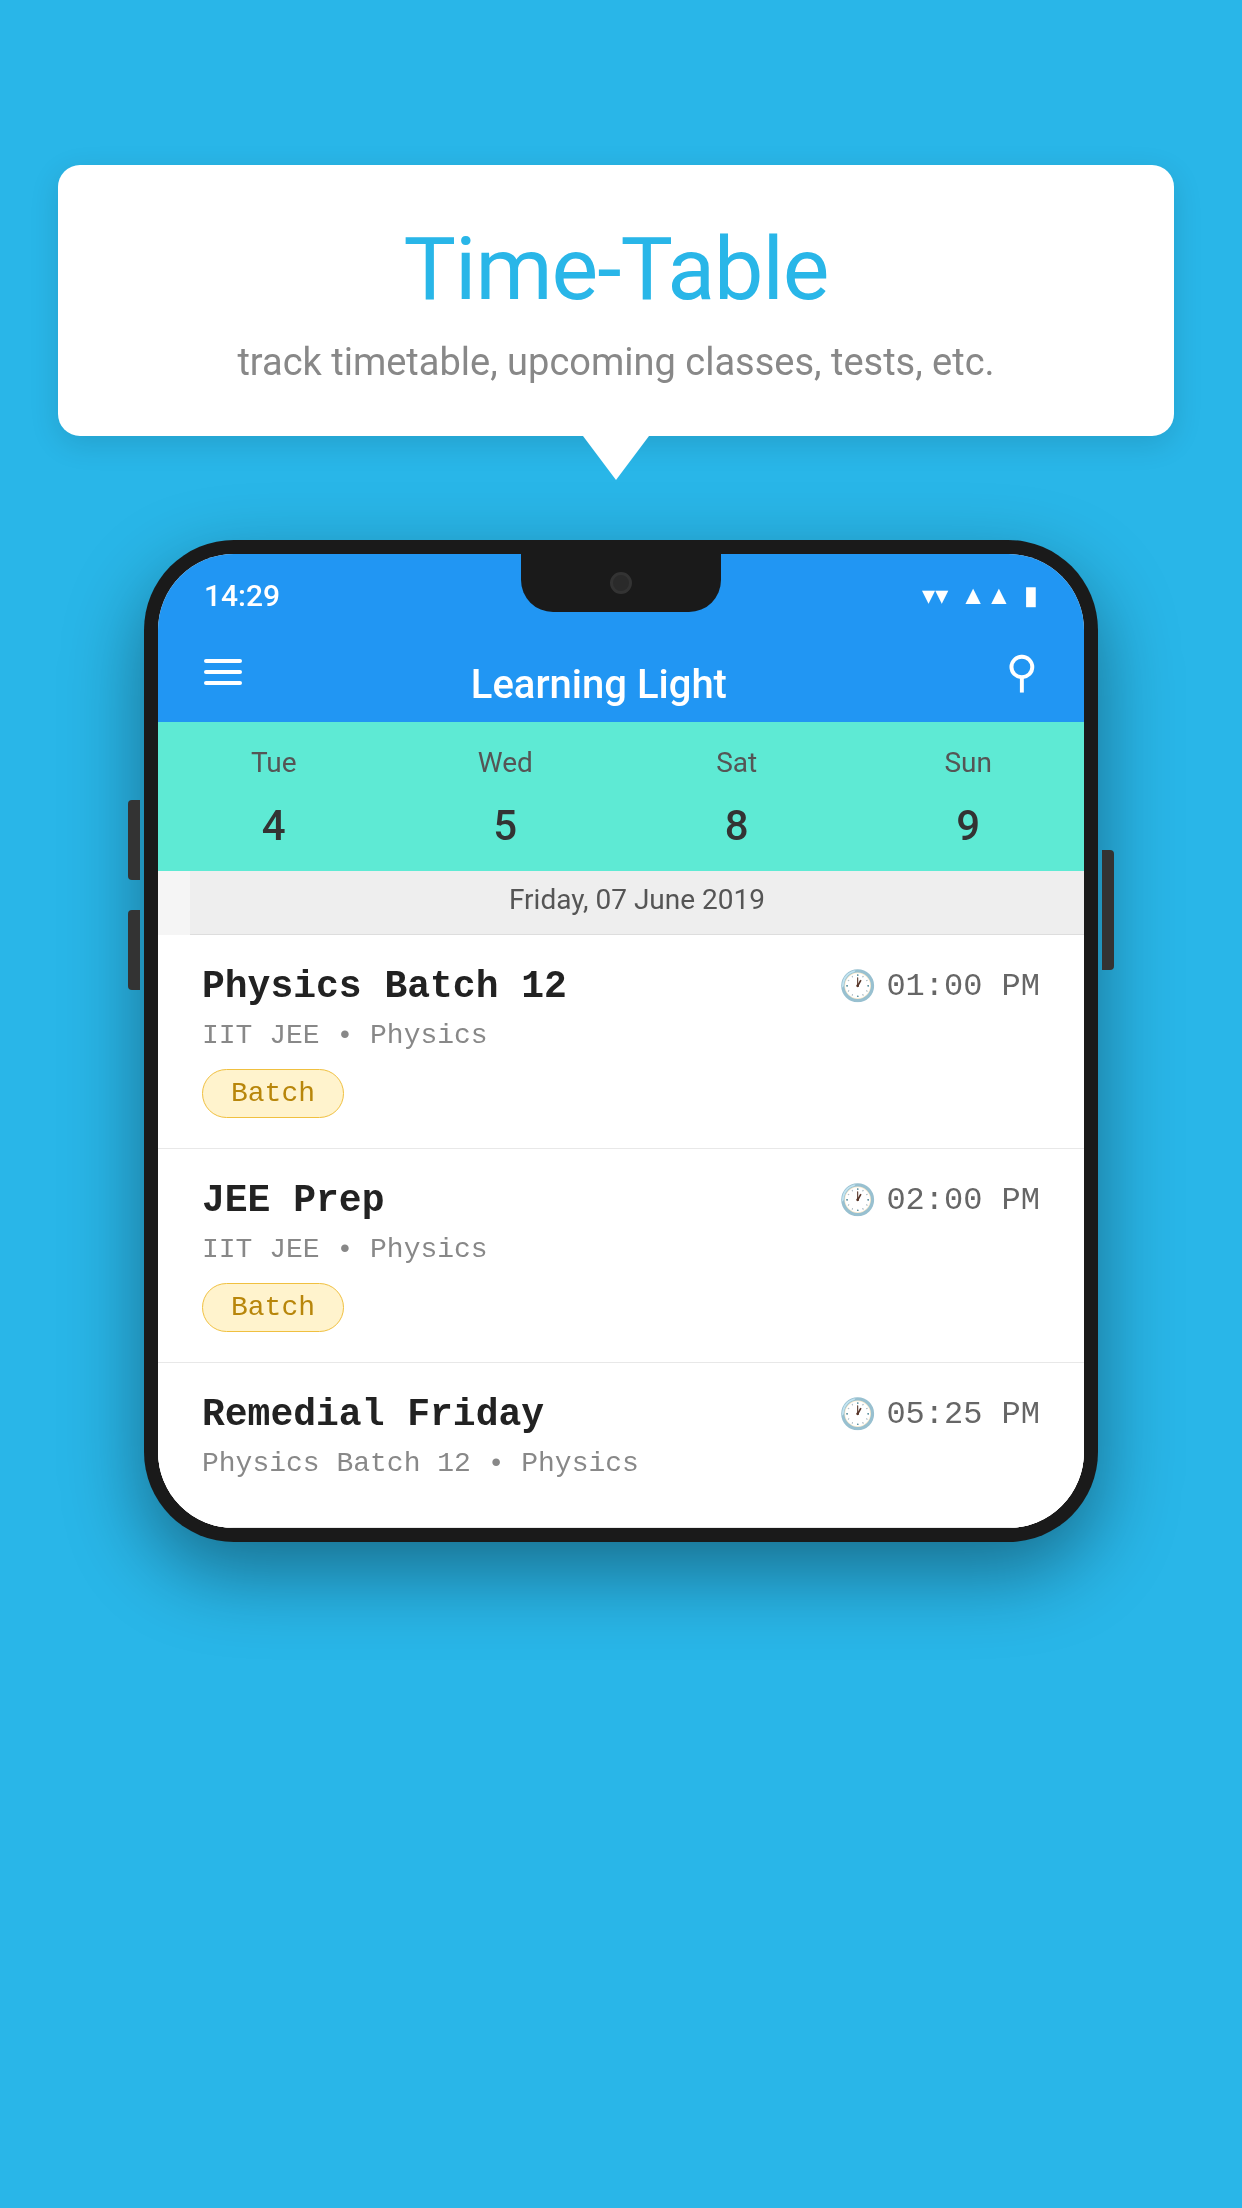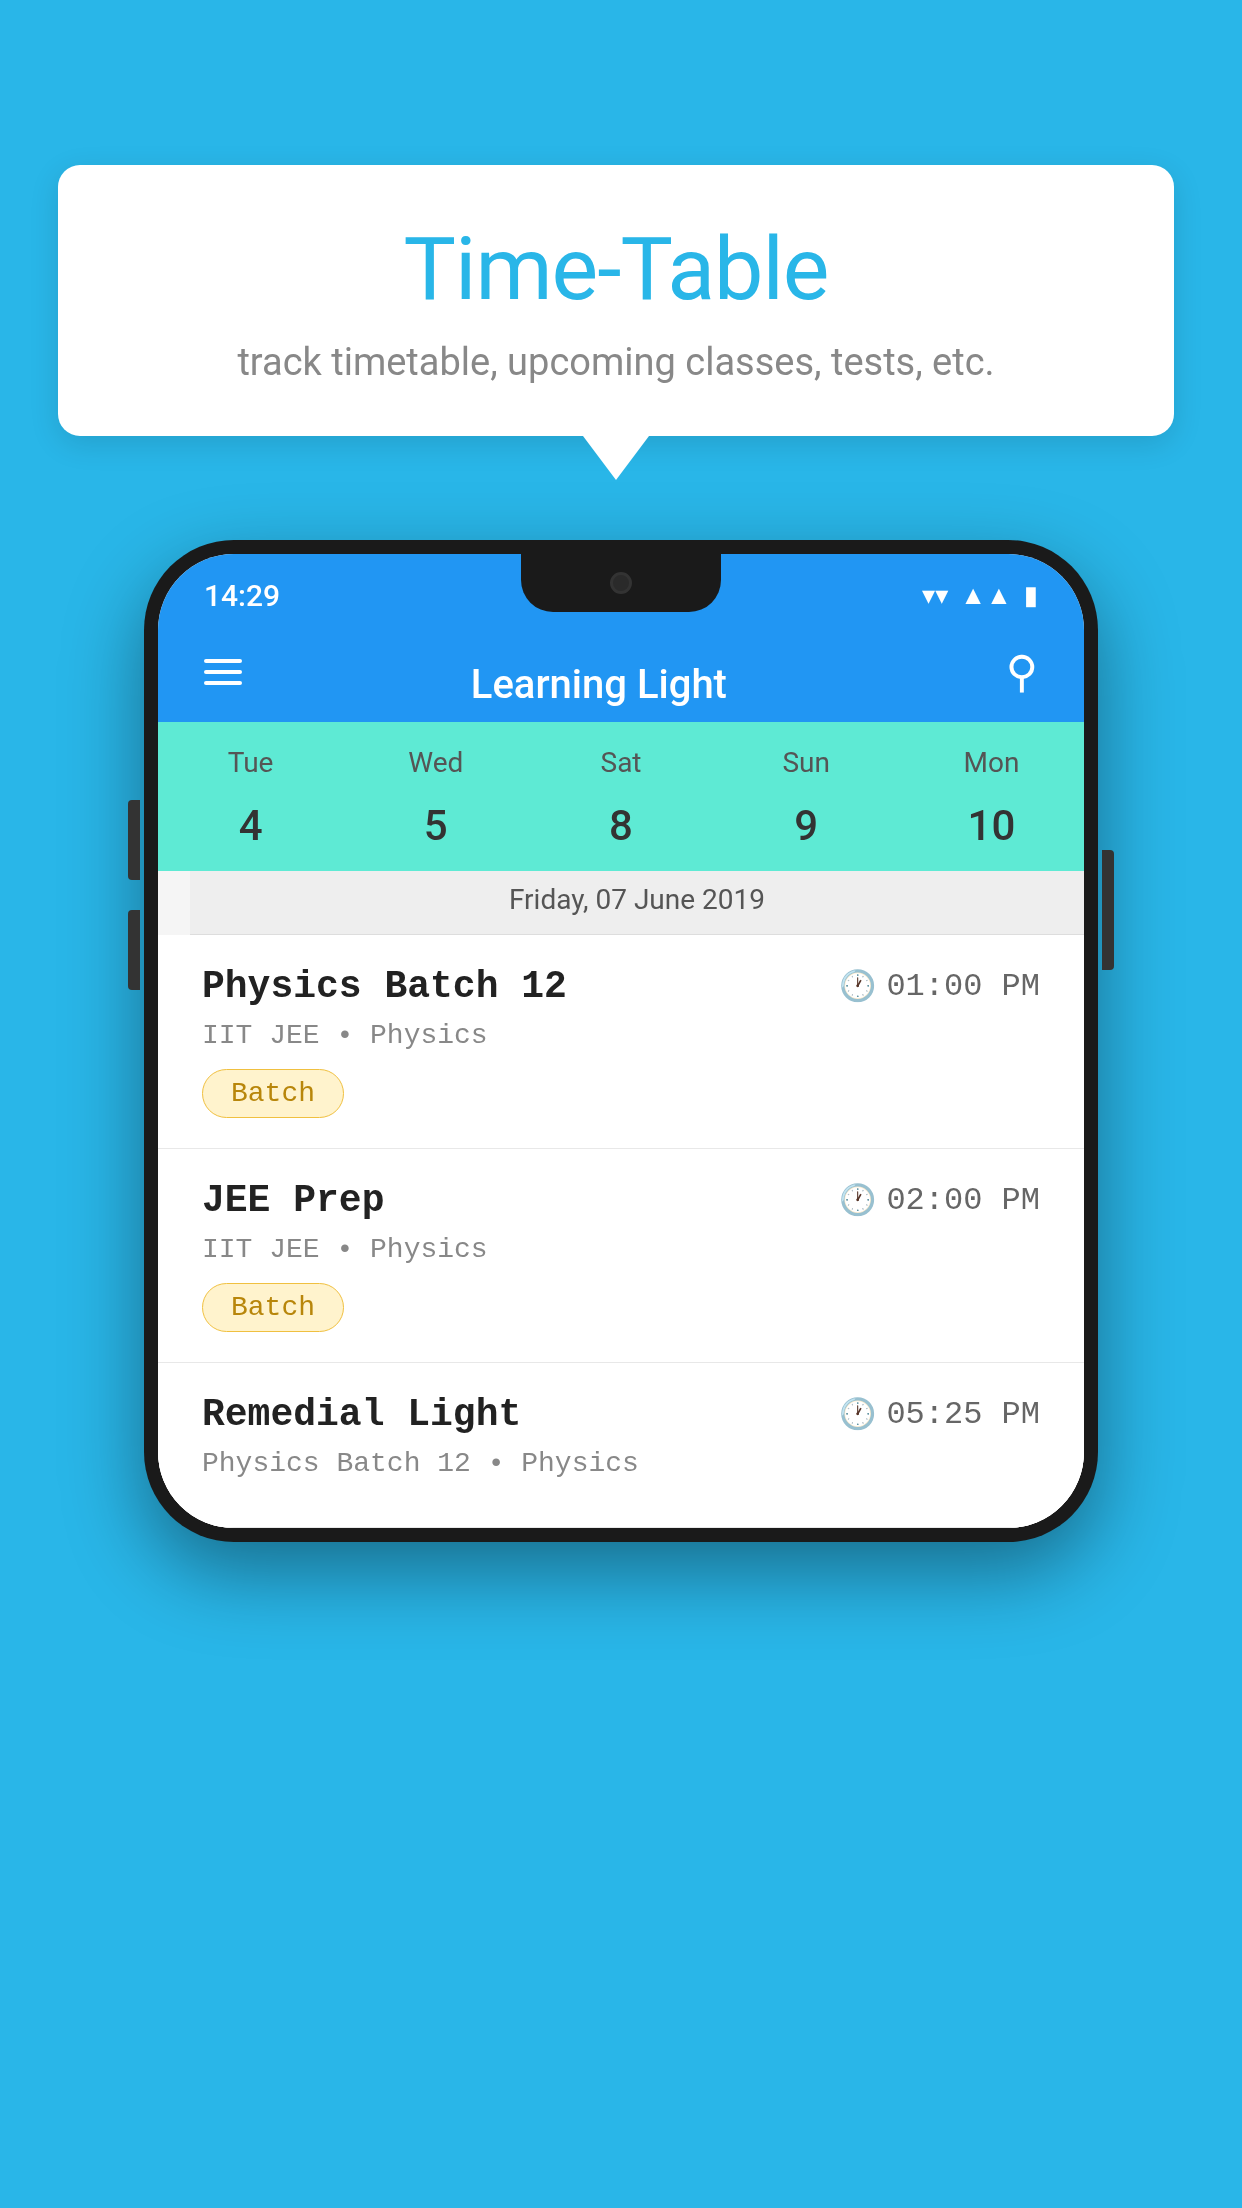--- a/index.html
+++ b/index.html
@@ -366,24 +366,20 @@
             <div class="day-num">5</div>
           </div>
           <div class="calendar-day-col">
             <div class="day-name">Sat</div>
             <div class="day-num">8</div>
           </div>
           <div class="calendar-day-col">
             <div class="day-name">Sun</div>
             <div class="day-num">9</div>
           </div>
-          <div class="calendar-day-col">
-            <div class="day-name">Mon</div>
-            <div class="day-num">10</div>
-          </div>
         </div>
 
       <div class="selected-date-label">Friday, 07 June 2019</div>
 
       <div class="schedule-list">
 
       <div class="schedule-item">
       <div class="schedule-item-header">
         <span class="schedule-item-name">Physics Batch 12</span>
         <span class="schedule-item-time">
@@ -400,21 +396,21 @@
         <span class="schedule-item-time">
           <span class="clock-icon">🕐</span>
           02:00 PM
         </span>
       </div>
       <div class="schedule-item-sub">IIT JEE • Physics</div>
       <span class="batch-badge">Batch</span>
     </div>
           <div class="schedule-item">
       <div class="schedule-item-header">
-        <span class="schedule-item-name">Remedial Light</span>
+        <span class="schedule-item-name">Remedial Friday</span>
         <span class="schedule-item-time">
           <span class="clock-icon">🕐</span>
           05:25 PM
         </span>
       </div>
       <div class="schedule-item-sub">Physics Batch 12 • Physics</div>
 
     </div>
         </div>
     </div>

